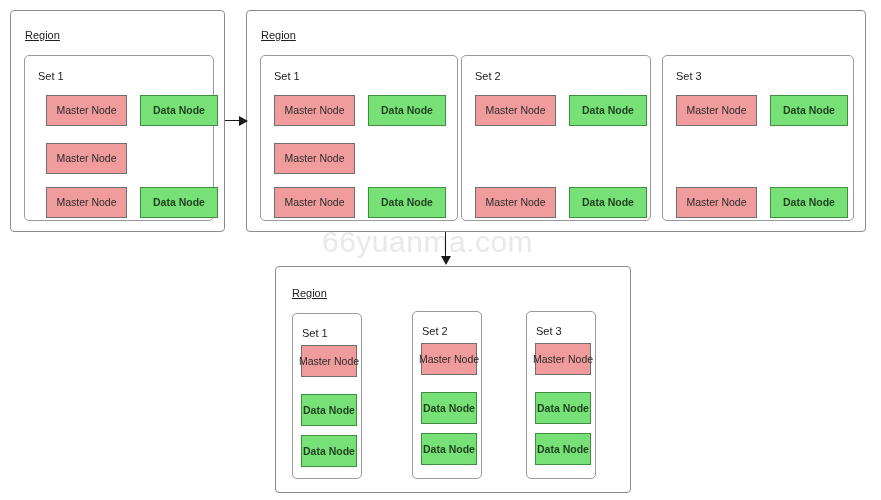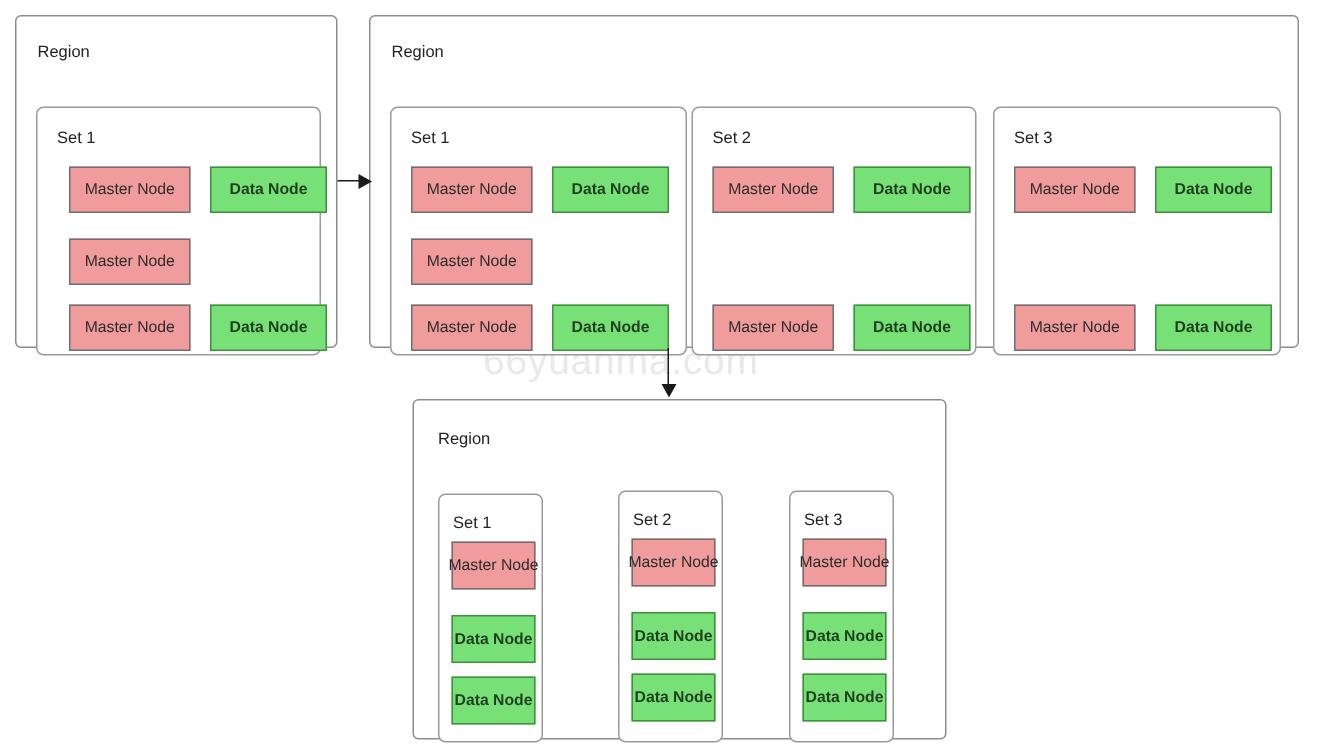--- a/index.html
+++ b/index.html
@@ -21,21 +21,21 @@
     left: 0; top: 0;
     width: 881px;
     height: 500px;
   }
 
   
   .watermark {
     position: absolute;
     left: 322px;
     top: 225px;
-    font-size: 26px;
+    font-size: 30px;
     letter-spacing: 0.5px;
     color: #e9e9e9;
     font-family: "Liberation Sans", sans-serif;
     user-select: none;
     white-space: nowrap;
     z-index: 1;
   }
 
   
   .region {
@@ -44,30 +44,30 @@
     border: 1px solid #8c8c8c;
     border-radius: 4px;
     background: #ffffff;
     z-index: 2;
   }
   .region-label {
     position: absolute;
     font-size: 11px;
     color: #222222;
     white-space: nowrap;
+    text-decoration: underline;
   }
 
   
   .set {
     position: absolute;
     box-sizing: border-box;
     border: 1px solid #9a9a9a;
     border-radius: 5px;
     background: #ffffff;
-    margin-top: 16px;
   }
   .set-label {
     position: absolute;
     font-size: 11px;
     color: #222222;
     white-space: nowrap;
   }
 
   
   .node {

